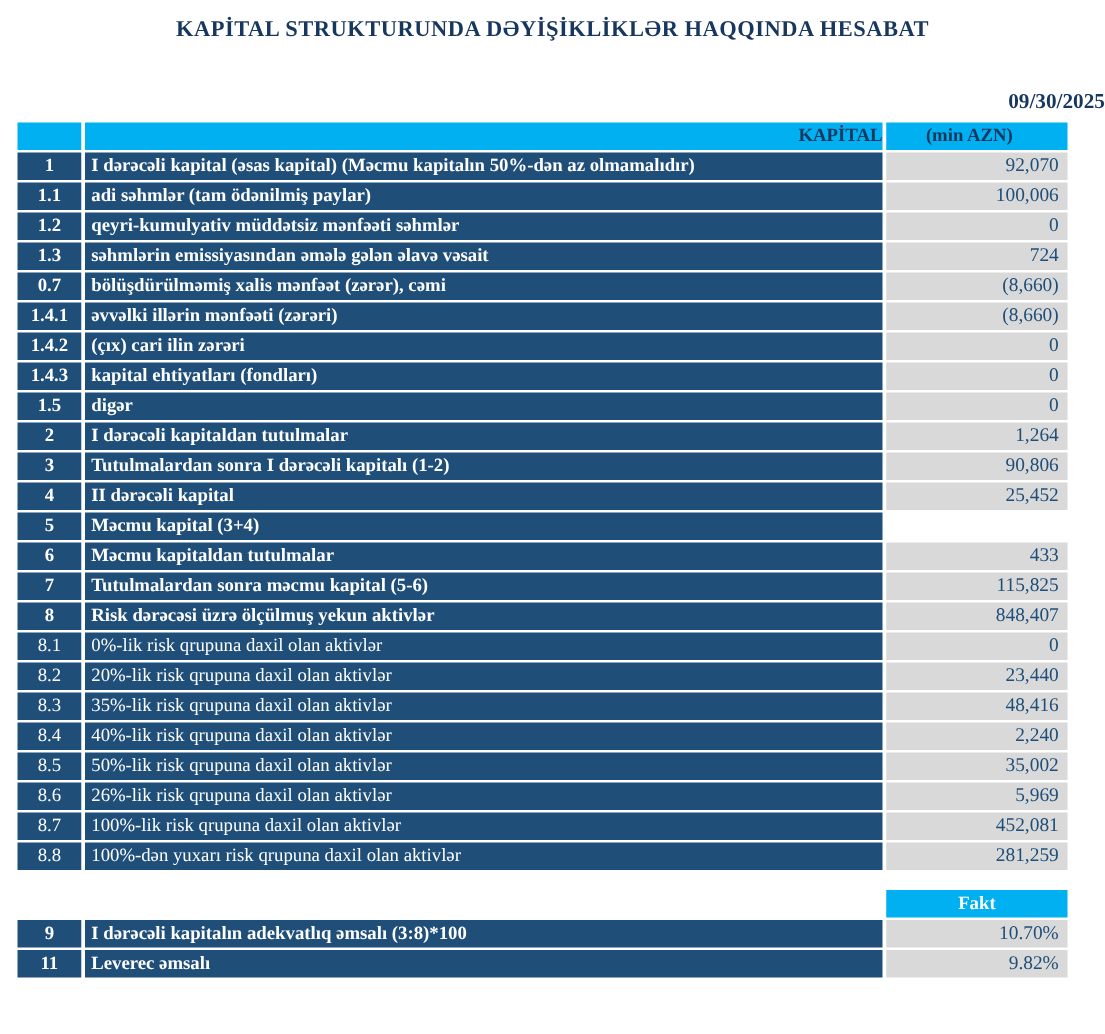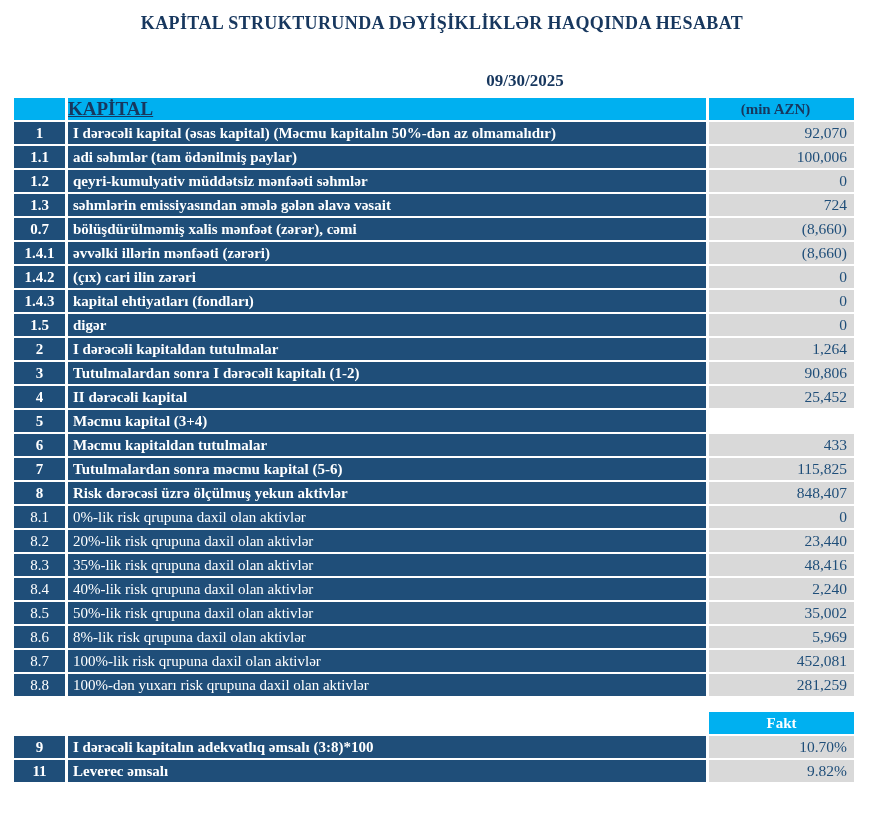--- a/index.html
+++ b/index.html
@@ -17,21 +17,21 @@
     padding-top: 13px;
     text-align: center;
     font-size: 18px;
     font-weight: bold;
     color: #17375E;
     letter-spacing: 0.4px;
   }
   .report-date {
     margin-top: 37px;
     padding-left: 166px;   
-    text-align: center;
+    text-align: right;
     font-size: 17px;
     font-weight: bold;
     color: #17375E;
   }
 
   .tbl {
     margin-left: 14px;
     margin-top: 7px;
     width: 840px;
   }
@@ -70,21 +70,21 @@
   }
   .row.regular .cell-num,
   .row.regular .cell-label { font-weight: normal; }
 
   
   .hdr .cell-num, .hdr .cell-label, .hdr .cell-value {
     background: #00B0F0;
     color: #17375E;
     font-weight: bold;
   }
-  .hdr .cell-label { text-align: left; padding-left: 0; font-size: 19px; text-decoration: underline; }
+  .hdr .cell-label { text-align: right; padding-left: 0; font-size: 15px; }
   .hdr .cell-value { text-align: center; padding-right: 12px; font-size: 15px; }
 
   
   .ratio-tbl { margin-top: 16px; }
   .fakt-row .spacer {
     width: 692px;
     margin-left: 0;
     background: transparent;
     flex: none;
   }
@@ -233,21 +233,21 @@
   </div>
 
   <div class="row regular">
     <div class="cell cell-num">8.5</div>
     <div class="cell cell-label">50%-lik risk qrupuna daxil olan aktivlər</div>
     <div class="cell cell-value">35,002</div>
   </div>
 
   <div class="row regular">
     <div class="cell cell-num">8.6</div>
-    <div class="cell cell-label">8%-lik risk qrupuna daxil olan aktivlər</div>
+    <div class="cell cell-label">26%-lik risk qrupuna daxil olan aktivlər</div>
     <div class="cell cell-value">5,969</div>
   </div>
 
   <div class="row regular">
     <div class="cell cell-num">8.7</div>
     <div class="cell cell-label">100%-lik risk qrupuna daxil olan aktivlər</div>
     <div class="cell cell-value">452,081</div>
   </div>
 
   <div class="row regular">

